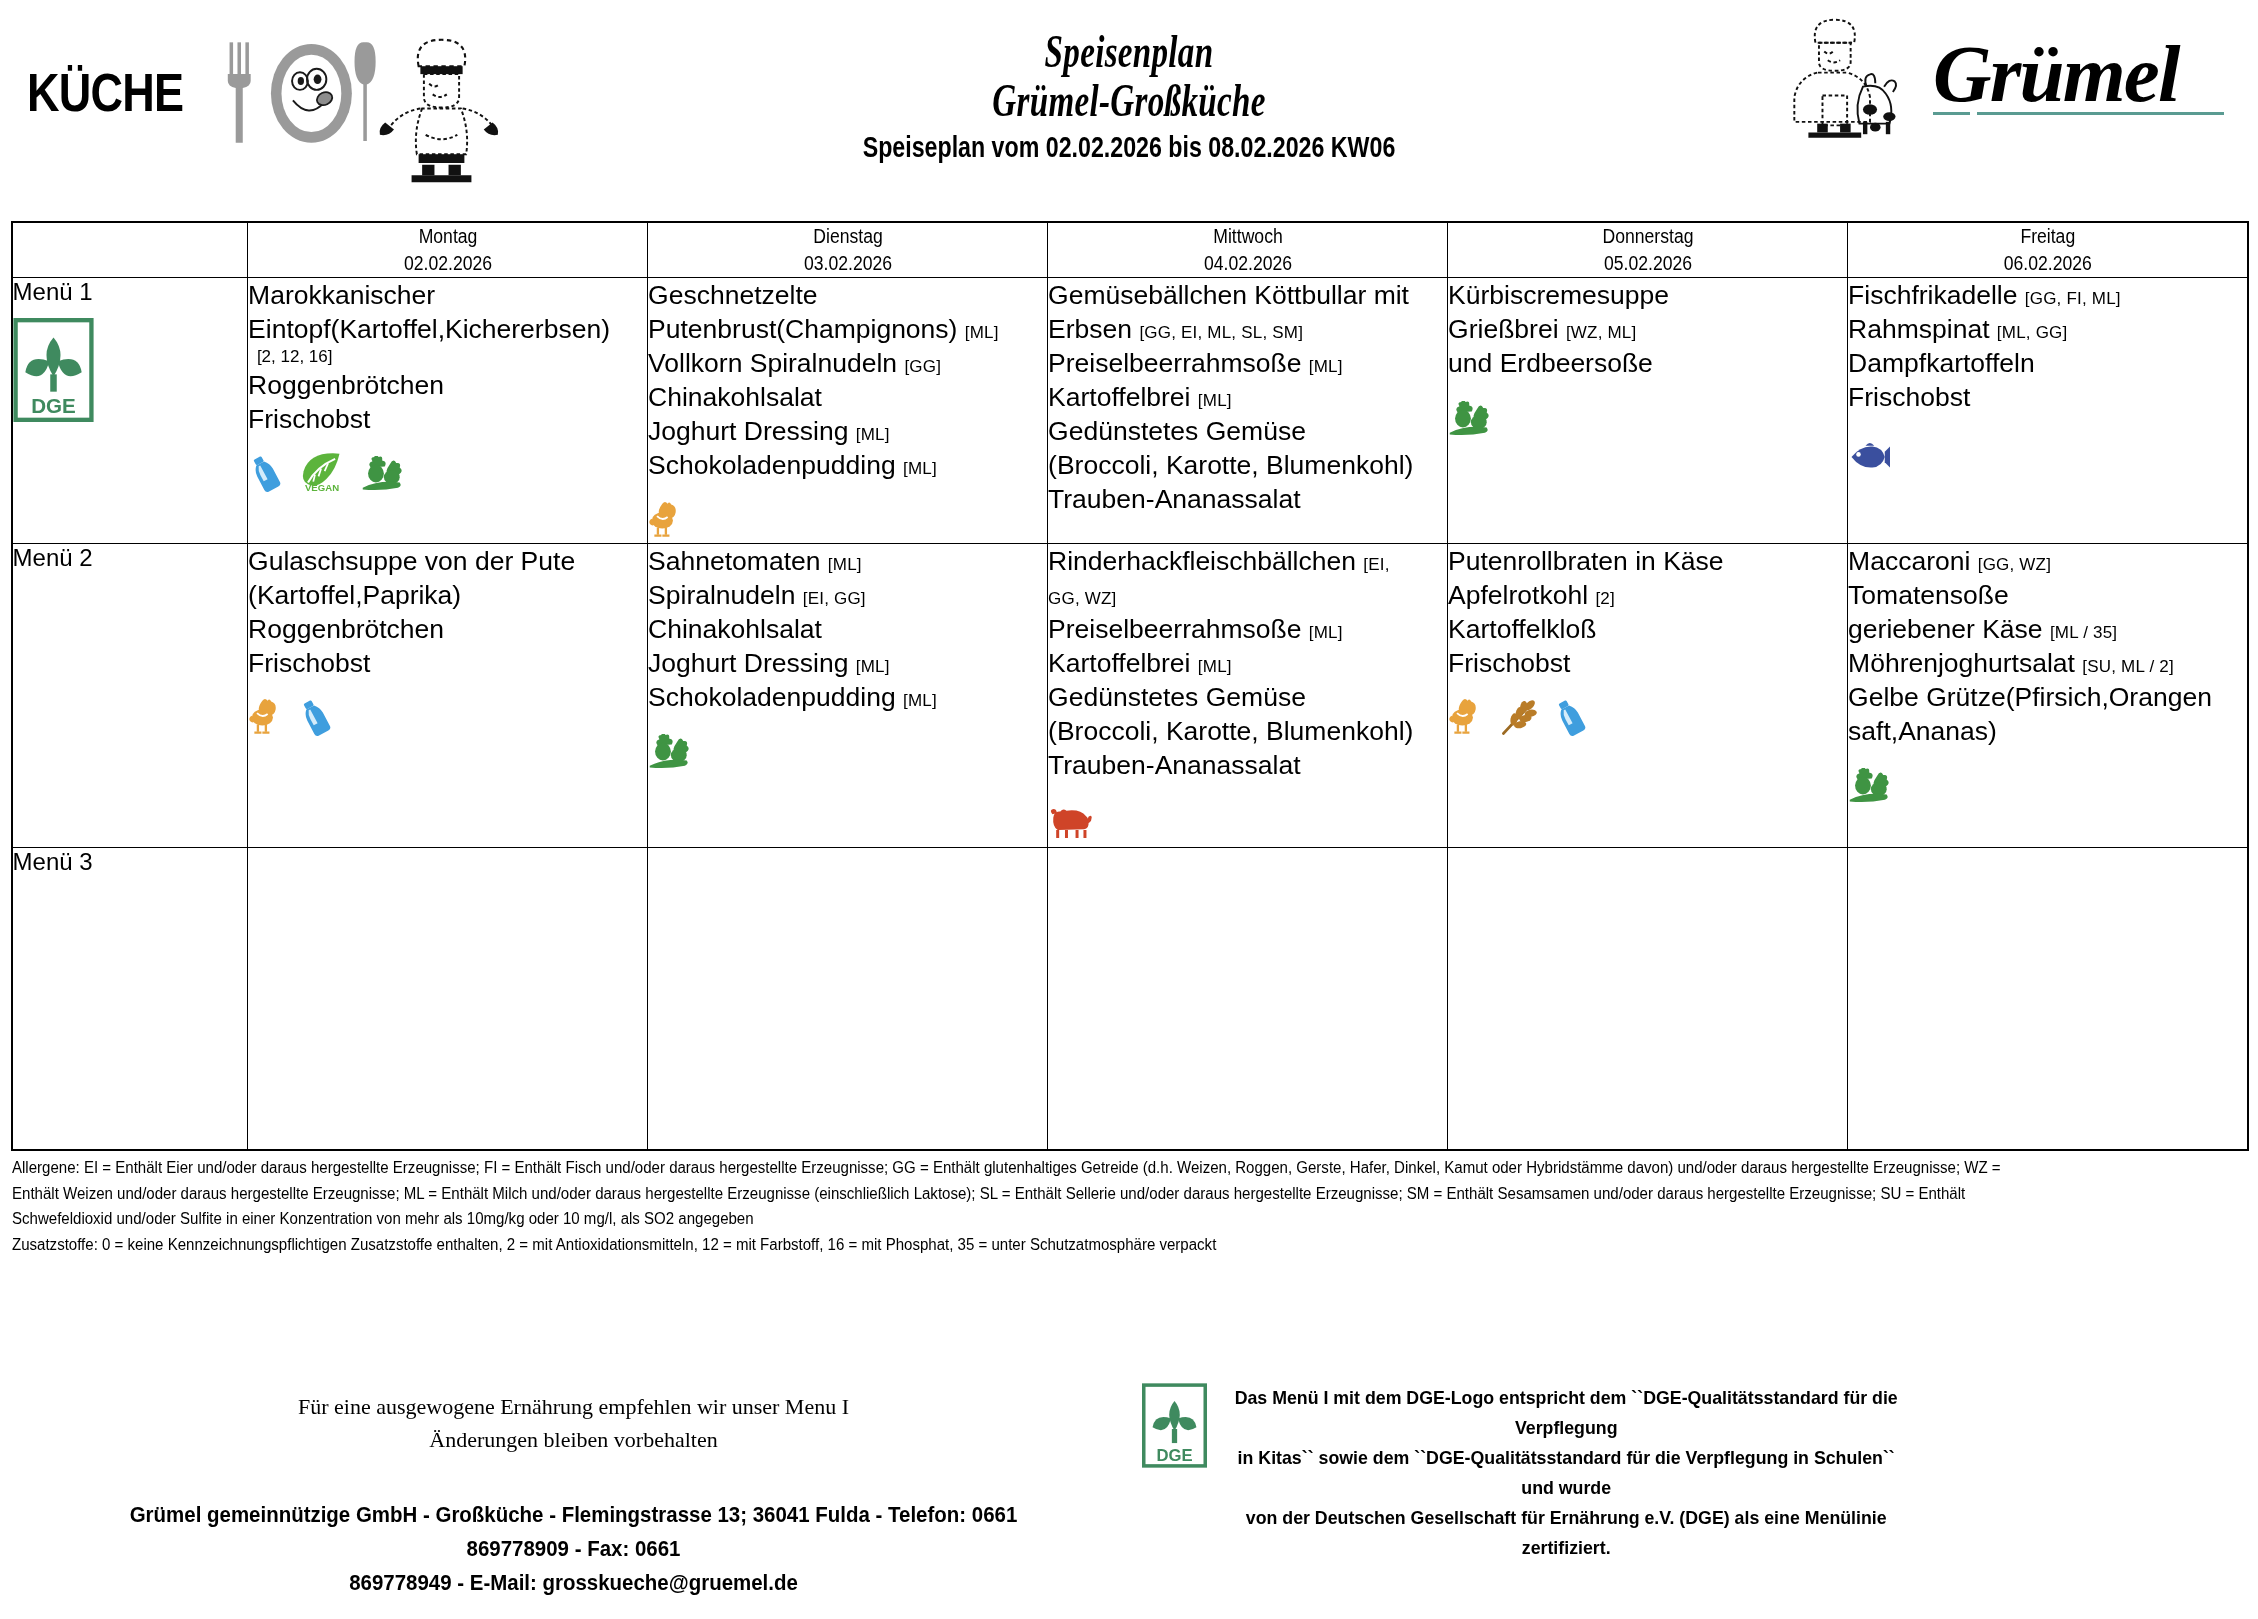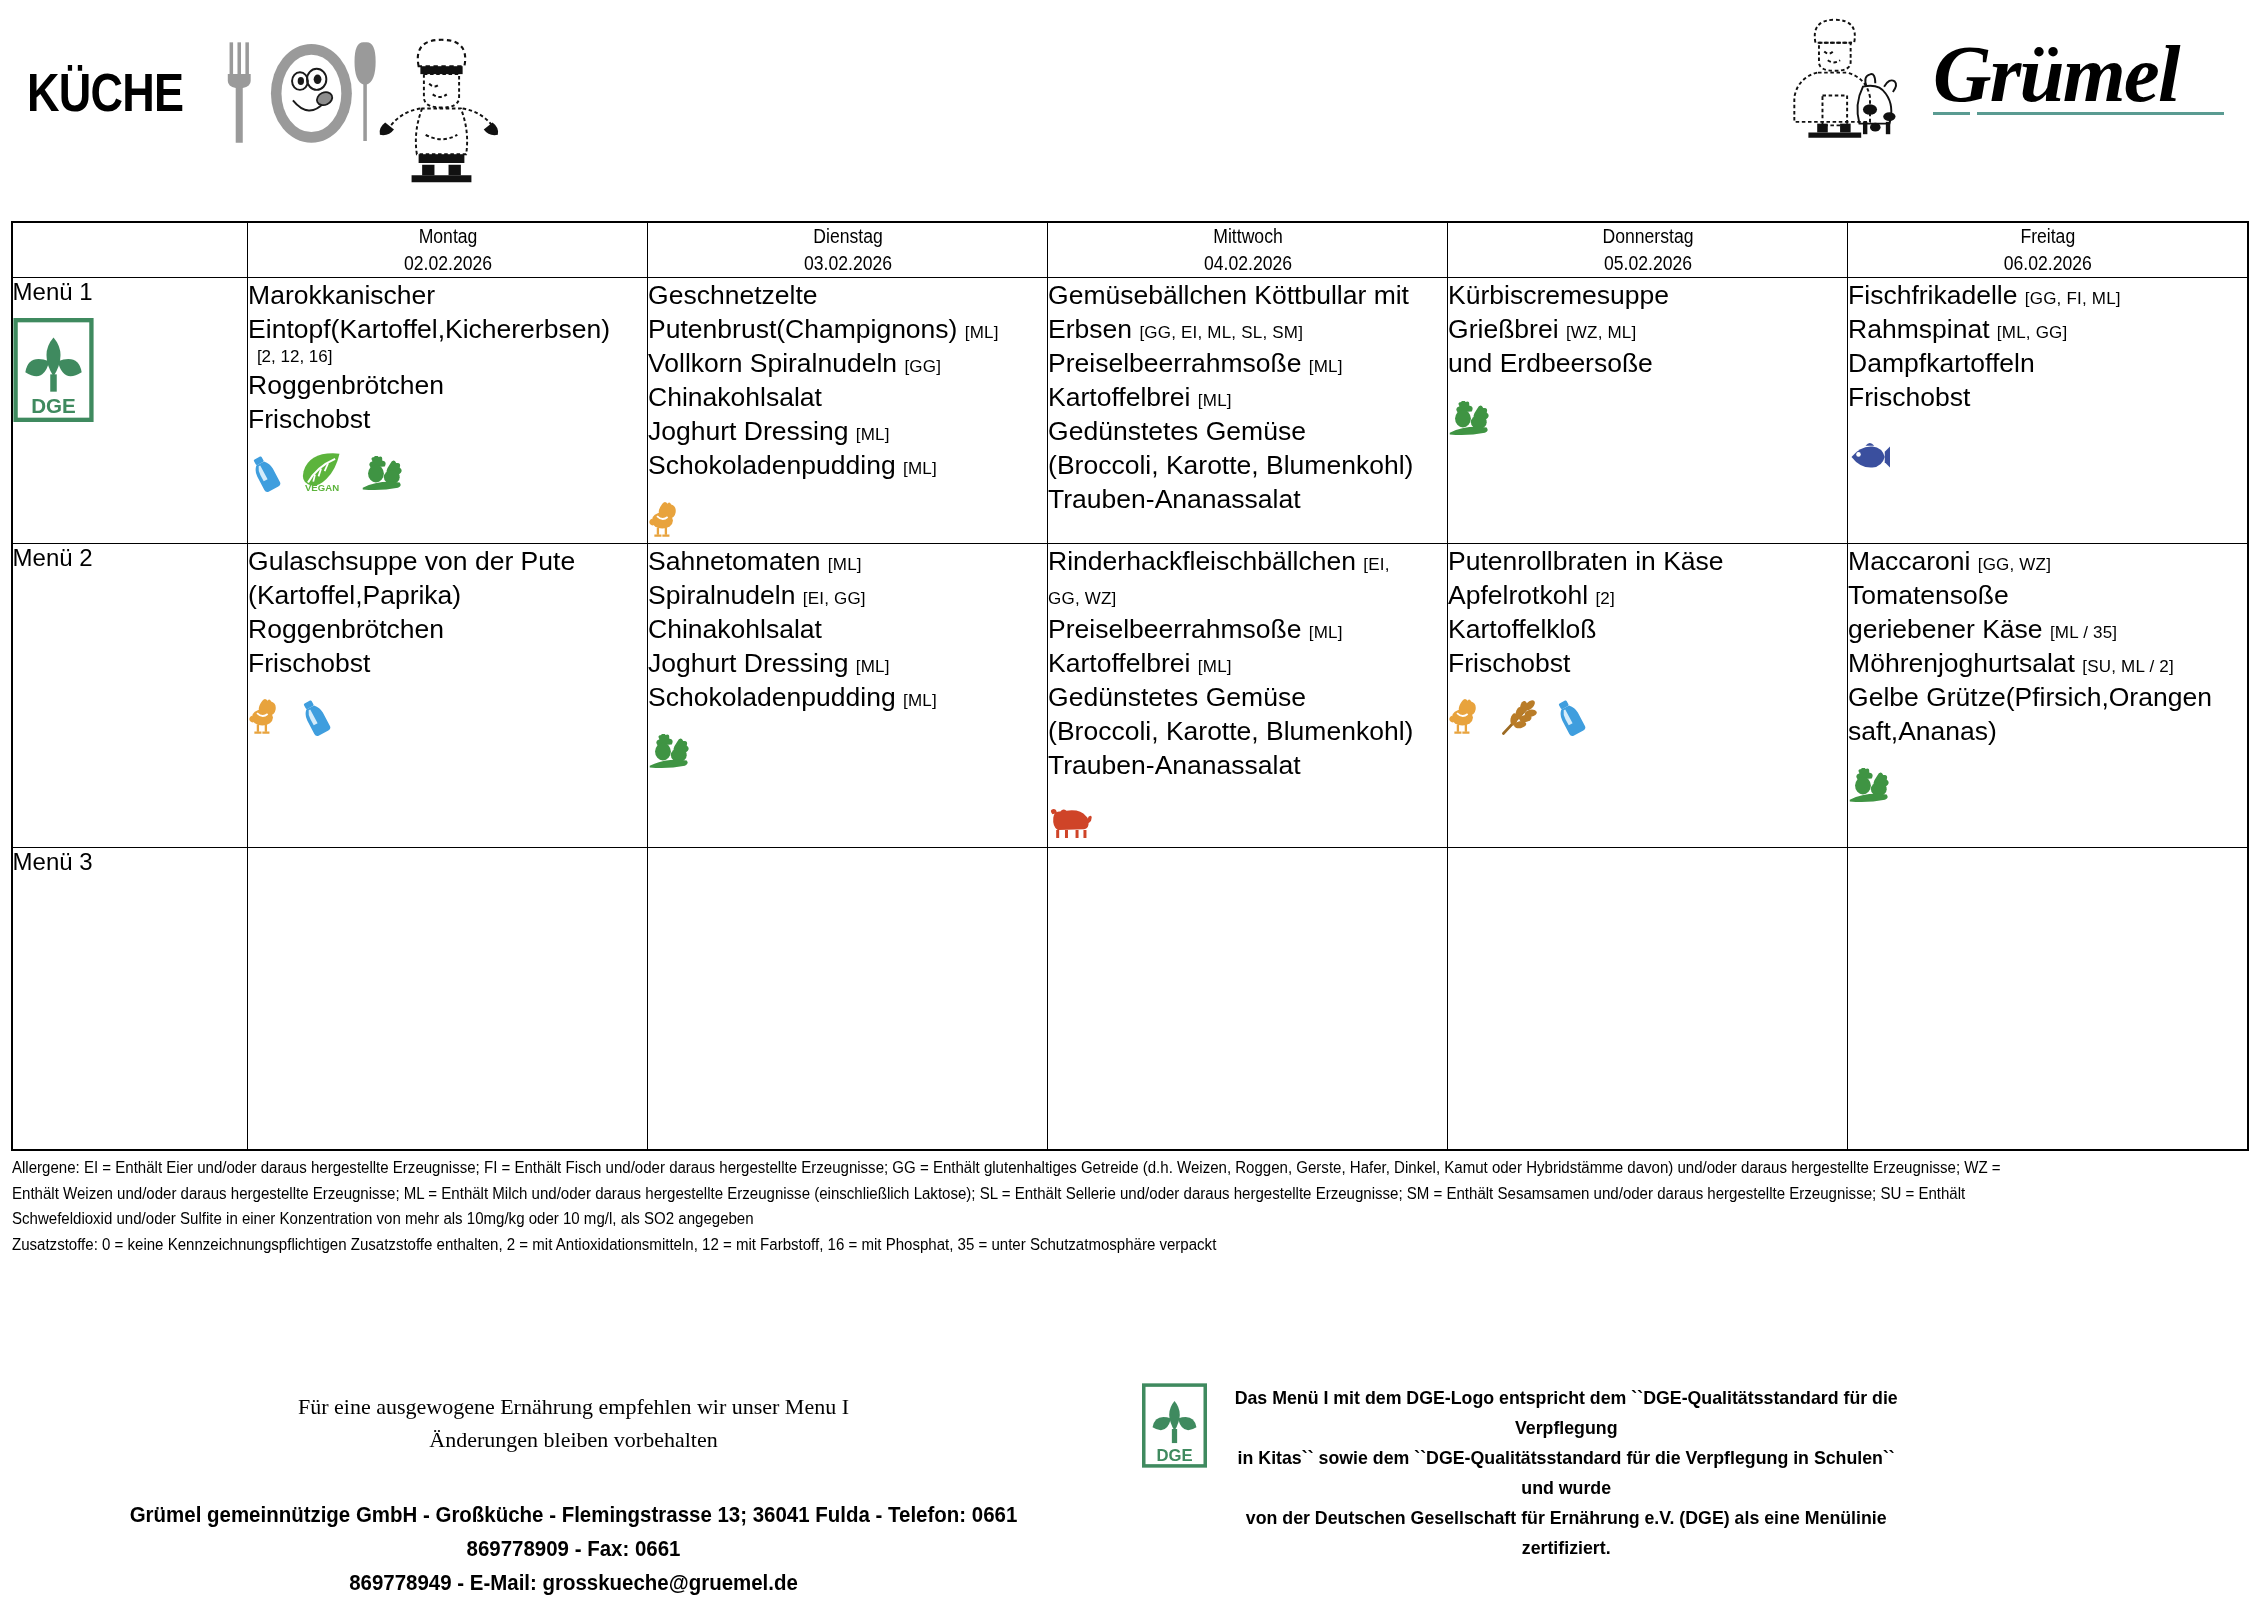--- a/index.html
+++ b/index.html
@@ -269,20 +269,25 @@
     <g fill="#111">
       <path d="M16 104 q-8 6 -6 14 q10 2 16 -6 z"></path>
       <path d="M138 104 q8 6 6 14 q-10 2 -16 -6 z"></path>
       <rect x="54" y="140" width="52" height="10"></rect>
       <rect x="58" y="152" width="14" height="12"></rect>
       <rect x="88" y="152" width="14" height="12"></rect>
       <path d="M46 164 h68 v8 h-68 z"></path>
     </g>
   </svg>
 
+  <div class="title-block">
+    <div class="title-main">Speisenplan</div>
+    <div class="title-main">Grümel-Großküche</div>
+    <div class="title-sub">Speiseplan vom 02.02.2026 bis 08.02.2026 KW06</div>
+  </div>
 
   <div class="gruemel-block">
     <svg width="132" height="132" viewBox="0 0 150 150">
       <g fill="none" stroke="#111" stroke-width="2.2" stroke-dasharray="4 3">
         <path d="M38 36 q-5 -26 22 -26 q27 0 22 26 z"></path>
         <path d="M42 36 h36 v22 q0 10 -18 10 q-18 0 -18 -10 z"></path>
         <path d="M48 46 q5 5 10 0"></path>
         <path d="M52 56 q7 5 14 0"></path>
         <path d="M40 70 q-22 6 -26 28 l0 28 h86 l0 -28 q-4 -22 -26 -28 z"></path>
         <path d="M46 96 h28 v34 h-28 z"></path>

